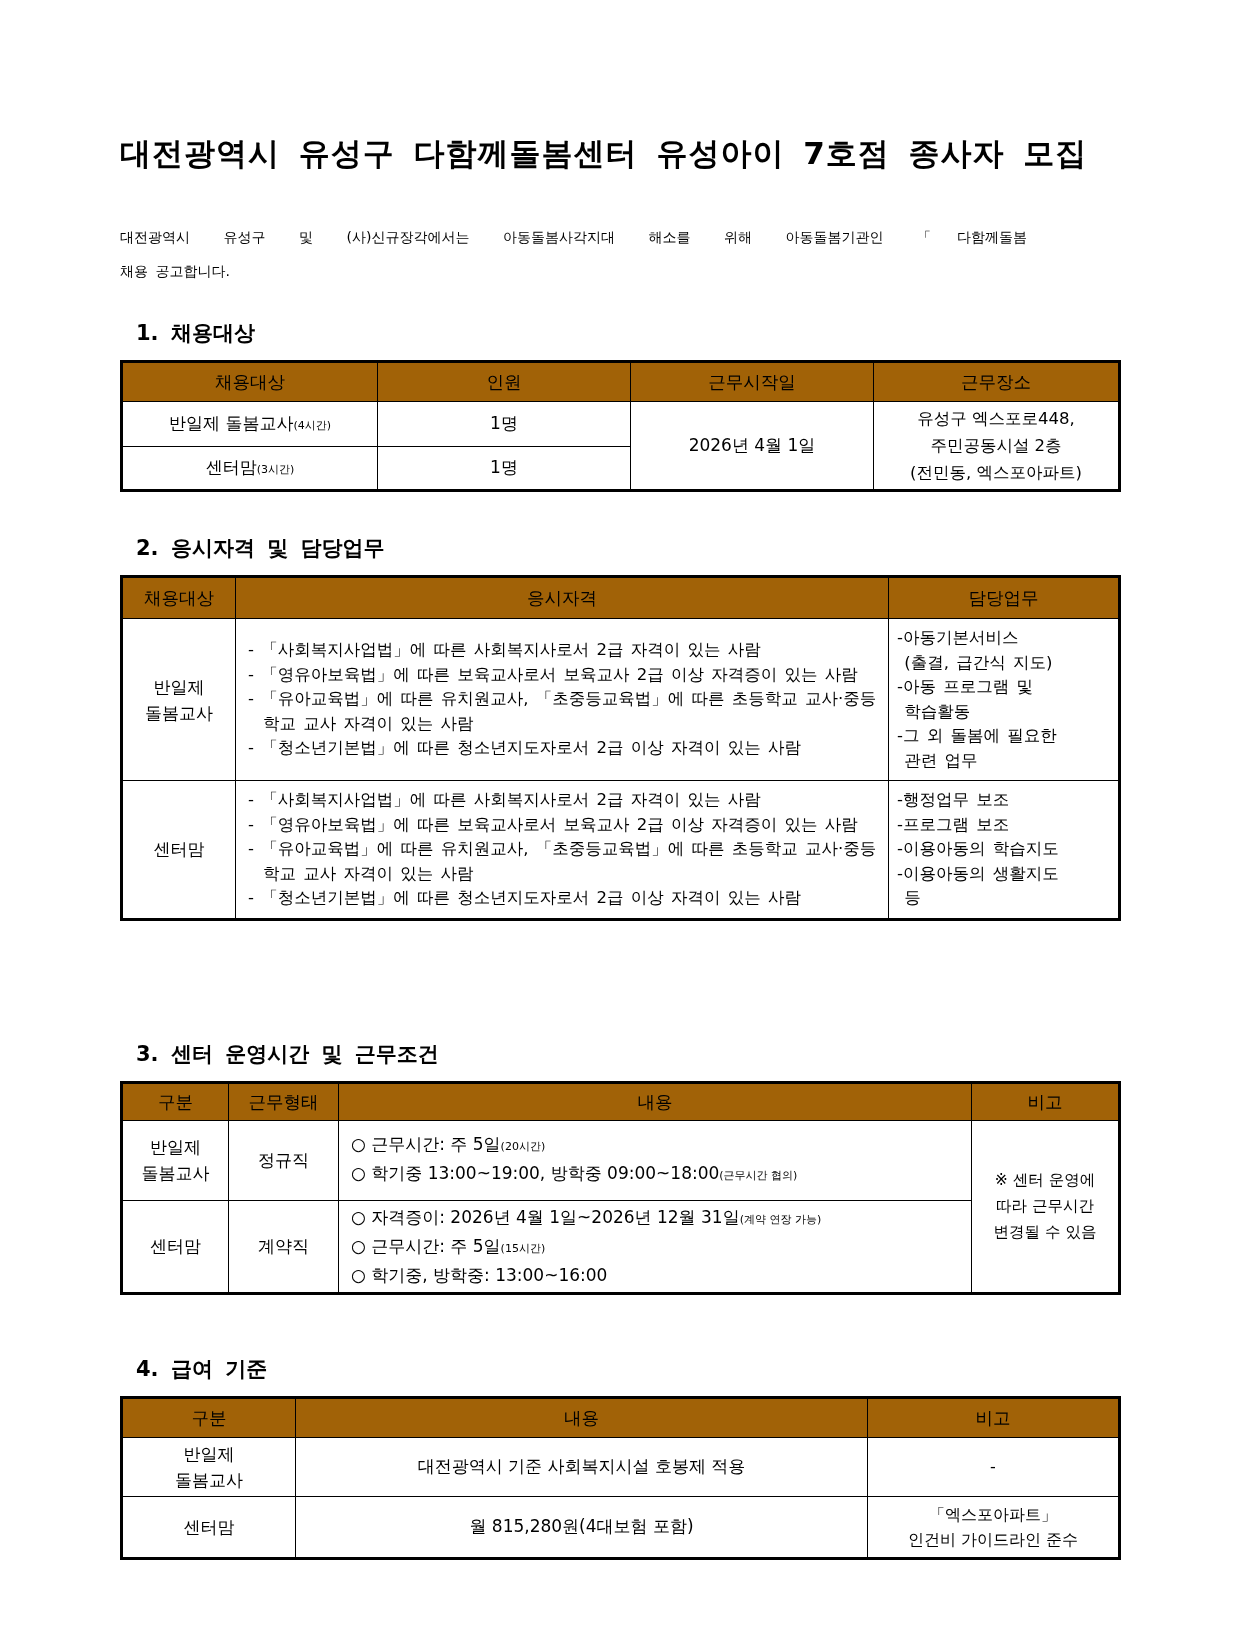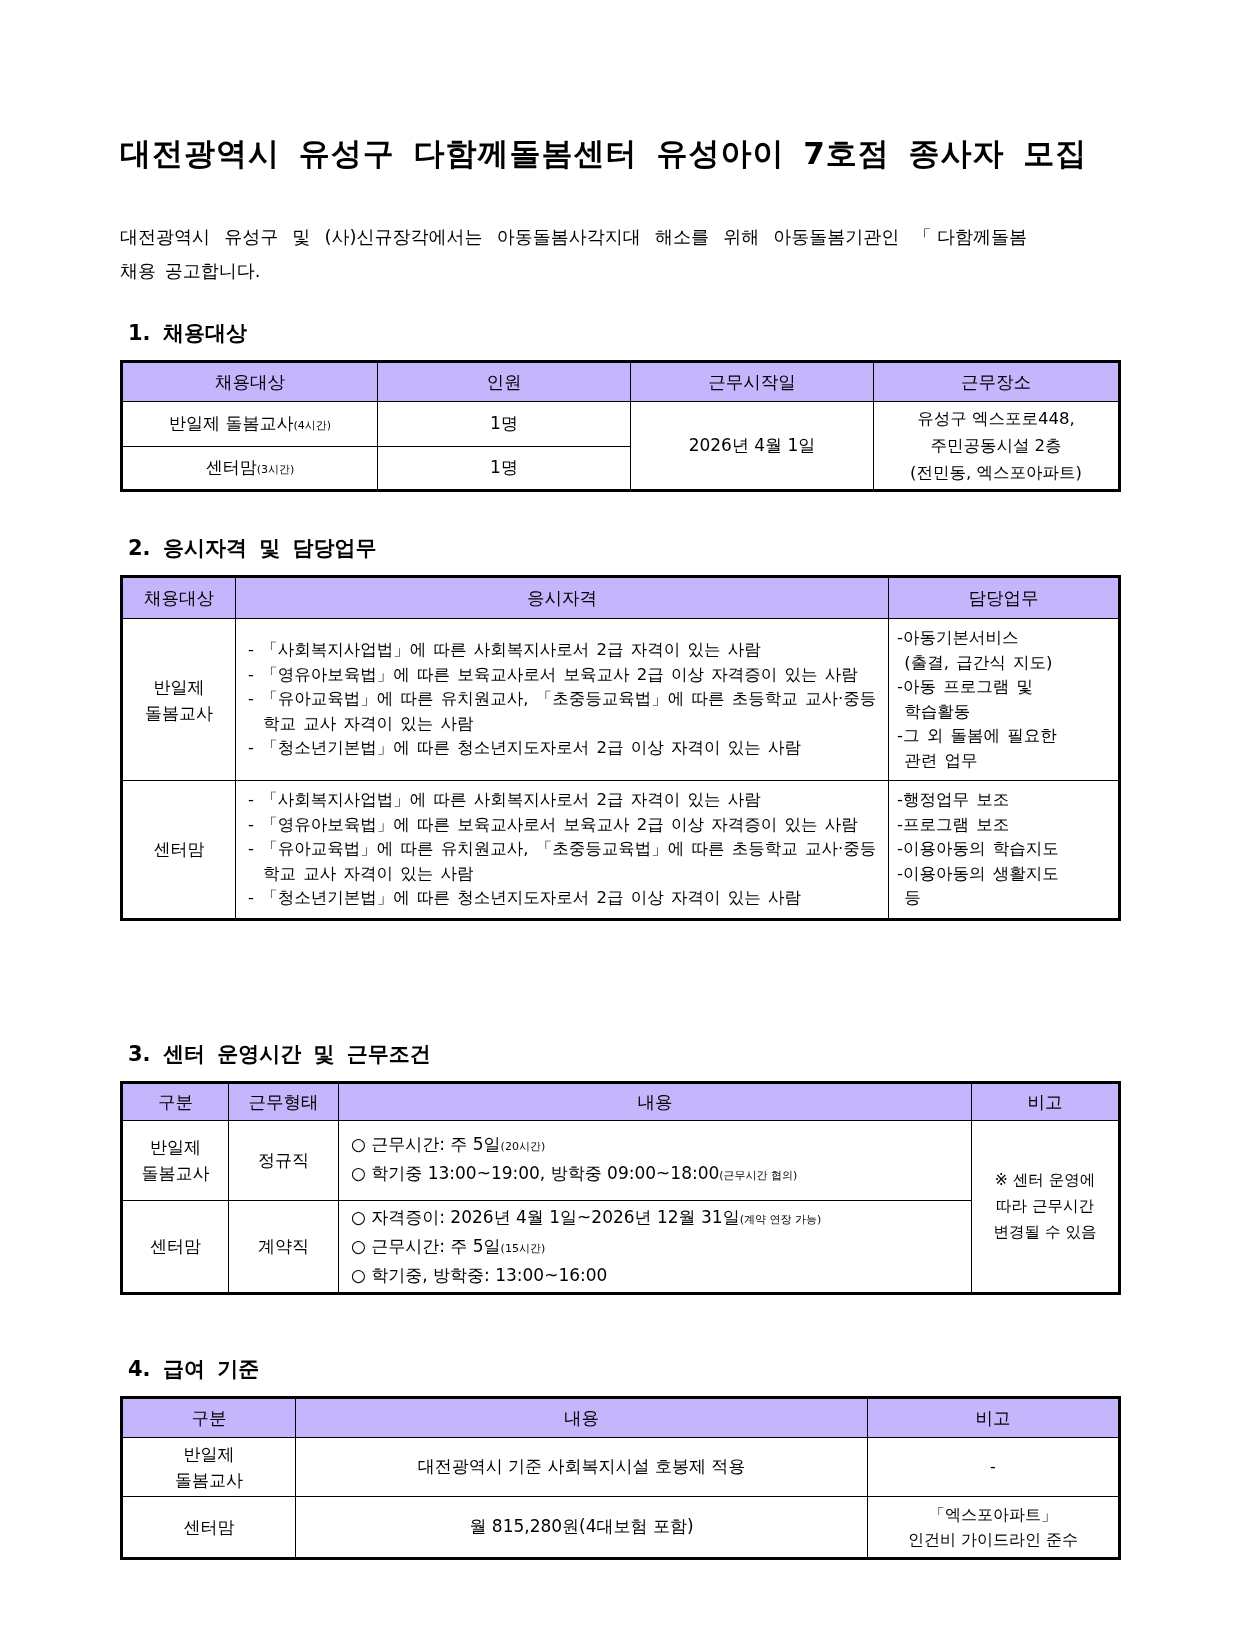--- a/index.html
+++ b/index.html
@@ -8,40 +8,40 @@
     background:#ffffff; color:#000000;
     font-family:"DejaVu Sans", sans-serif;
   }
   .page { box-sizing:border-box; width:1149px; height:1647px; padding:133px 122px 0 120px; }
 
   .doc-title {
     margin:0; font-size:31px; font-weight:bold; text-align:center;
     letter-spacing:1px; word-spacing:7px; white-space:nowrap; line-height:40px;
   }
 
-  .intro { margin:47px 0 0 0; font-size:18px; line-height:34px; word-spacing:3px; }
+  .intro { margin:47px 0 0 0; font-size:14px; line-height:34px; word-spacing:3px; }
   .iline { display:block; }
   .jl { text-align:justify; text-align-last:justify; }
 
-  .sec-h { margin:8px; font-size:21px; font-weight:bold; word-spacing:5px; line-height:22px; }
+  .sec-h { margin:16px; font-size:21px; font-weight:bold; word-spacing:5px; line-height:22px; }
   .s1 { margin-top:34px; }
   .s2 { margin-top:45px; }
   .s3 { margin-top:122px; }
   .s4 { margin-top:63px; }
 
   table.t {
     border-collapse:collapse; table-layout:fixed; width:998px;
     border:3px solid #000; margin-top:16px;
   }
   .t th, .t td {
     border:1px solid #000; box-sizing:border-box;
     text-align:center; vertical-align:middle;
     font-weight:normal; font-size:17px; padding:3px 6px;
   }
-  tr.hd th { background:#c4b5fd; font-size:17.5px; }
+  tr.hd th { background:#a16207; font-size:17.5px; }
   .t1 tr.hd th { height:40px; }
   .t1 td { height:43px; }
   .sm { font-size:11px; }
   .wp div { line-height:27px; font-size:16.5px; }
 
   .t2 { margin-top:20px; }
   .t2 tr.hd th { height:42px; }
   .t2 td { vertical-align:middle; }
   .cat div { line-height:26px; }
   td.qual { text-align:left; padding:7px 8px 7px 12px; }

